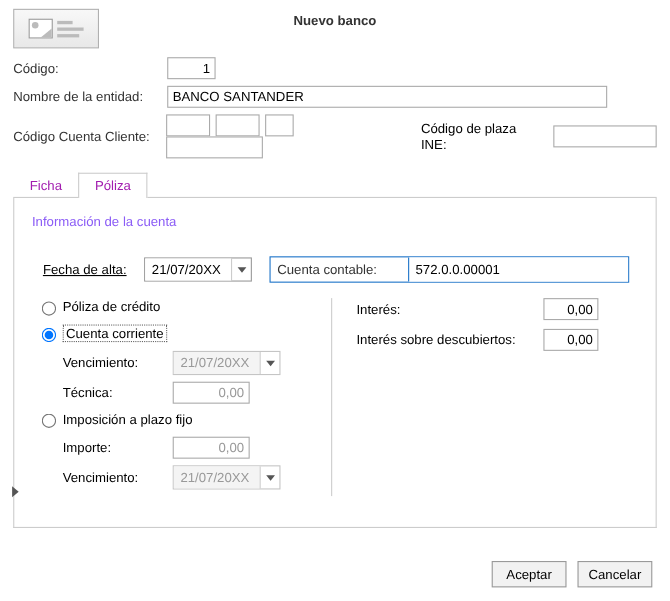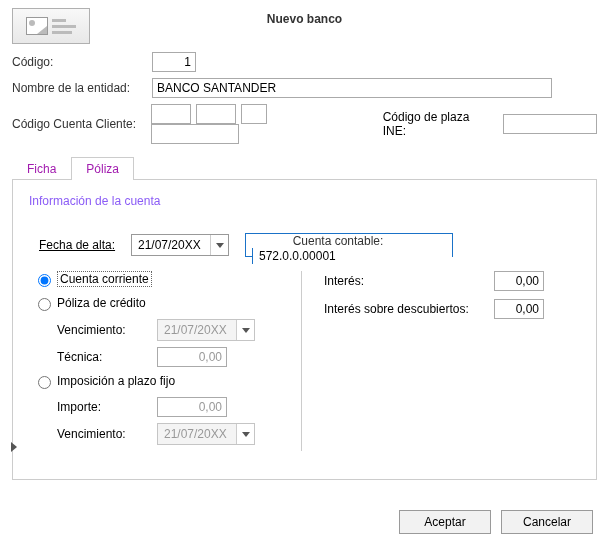--- a/index.html
+++ b/index.html
@@ -36,21 +36,21 @@
   .tab { padding: 4px 14px; border:1px solid transparent; border-bottom:none; color:#a21caf; cursor:pointer; position:relative; top:1px; }
   .tab.active { border-color:#ccc; background:#fff; }
   .tab-content { border:1px solid #ccc; border-top:none; padding: 14px 16px 28px 16px; }
 
   .section-title { margin-bottom: 25px; color:#8b5cf6; }
   .date-box { display:inline-flex; align-items:center; border:1px solid #999; height:22px; }
   .date-box input { border:none; height:20px; width:78px; padding:1px 6px; outline:none; }
   .date-box .dd { width:18px; height:20px; border-left:1px solid #ccc; display:flex; align-items:center; justify-content:center; cursor:pointer; }
   .tri { width:0; height:0; border-left:4px solid transparent; border-right:4px solid transparent; border-top:5px solid #555; }
 
-  .cuenta-cont { display:inline-flex; align-items:center; border:1px solid #1a72c8; height:24px; padding-left:6px; margin-left: 16px; flex-direction: column; }
+  .cuenta-cont { display:inline-flex; align-items:center; border:1px solid #1a72c8; height:24px; padding-left:6px; margin-left: 16px; }
   .cuenta-cont .clbl { margin-right: 28px; color:#333; }
   .cuenta-cont input { border:none; border-left:1px solid #1a72c8; height:22px; width: 200px; padding:1px 6px; outline:none; }
 
   .cols { display:flex; margin-top: 14px; }
   .col-left { width: 250px; }
   .col-sep { border-left:1px solid #ccc; margin: 0 22px; }
   .col-right { width: 250px; }
 
   .radio-row { display:flex; align-items:center; margin-bottom:8px; margin-left: 4px; }
   .radio-row input[type="radio"] { margin-right:6px; }
@@ -59,21 +59,21 @@
   .sub-row .slbl { width: 100px; }
   .num-input { width:70px; text-align:right; color:#999; background:#f4f4f4; border:1px solid #c5c5c5; height:20px; padding:1px 4px; }
   .date-box.disabled input { color:#999; background:#f4f4f4; }
   .date-box.disabled { border-color:#c5c5c5; }
 
   .r-row { display:flex; align-items:center; margin-bottom:8px; }
   .r-row .rlbl { width: 170px; }
   .r-row input { width:50px; text-align:right; height:20px; border:1px solid #aaa; padding:1px 4px; }
 
   .footer { display:flex; justify-content:flex-end; gap:10px; margin-top: 30px; padding-right: 4px; }
-  .btn { width:92px; height:24px; border:1px solid #9a9a9a; background:#f2f2f2; cursor:pointer; }
+  .btn { width:68px; height:24px; border:1px solid #9a9a9a; background:#f2f2f2; cursor:pointer; }
 
   .arrow-indicator { position:absolute; left:-2px; top: 262px; width:0;height:0; border-top:5px solid transparent; border-bottom:5px solid transparent; border-left:6px solid #555; }
 </style>
 </head>
 <body>
 
 <div class="dialog">
   <div class="titlebar">
     <div class="logo-box">
       <div class="logo-inner">
@@ -126,26 +126,26 @@
       </span>
       <span class="cuenta-cont">
         <span class="clbl">Cuenta contable:</span>
         <input type="text" value="572.0.0.00001" style="">
       </span>
     </div>
 
     <div class="cols">
       <div class="col-left">
         <div class="radio-row">
+          <input type="radio" name="acct" style="">
+          <span>Póliza de crédito</span>
+        </div>
+        <div class="radio-row">
           <input type="radio" name="acct" checked="" style="">
           <span class="selected-lbl">Cuenta corriente</span>
-        </div>
-        <div class="radio-row">
-          <input type="radio" name="acct" style="">
-          <span>Póliza de crédito</span>
         </div>
         <div class="sub-row">
           <span class="slbl">Vencimiento:</span>
           <span class="date-box disabled">
             <input type="text" value="21/07/20XX" style="">
             <span class="dd">
                 <span class="tri"></span>
               </span>
           </span>
         </div>

